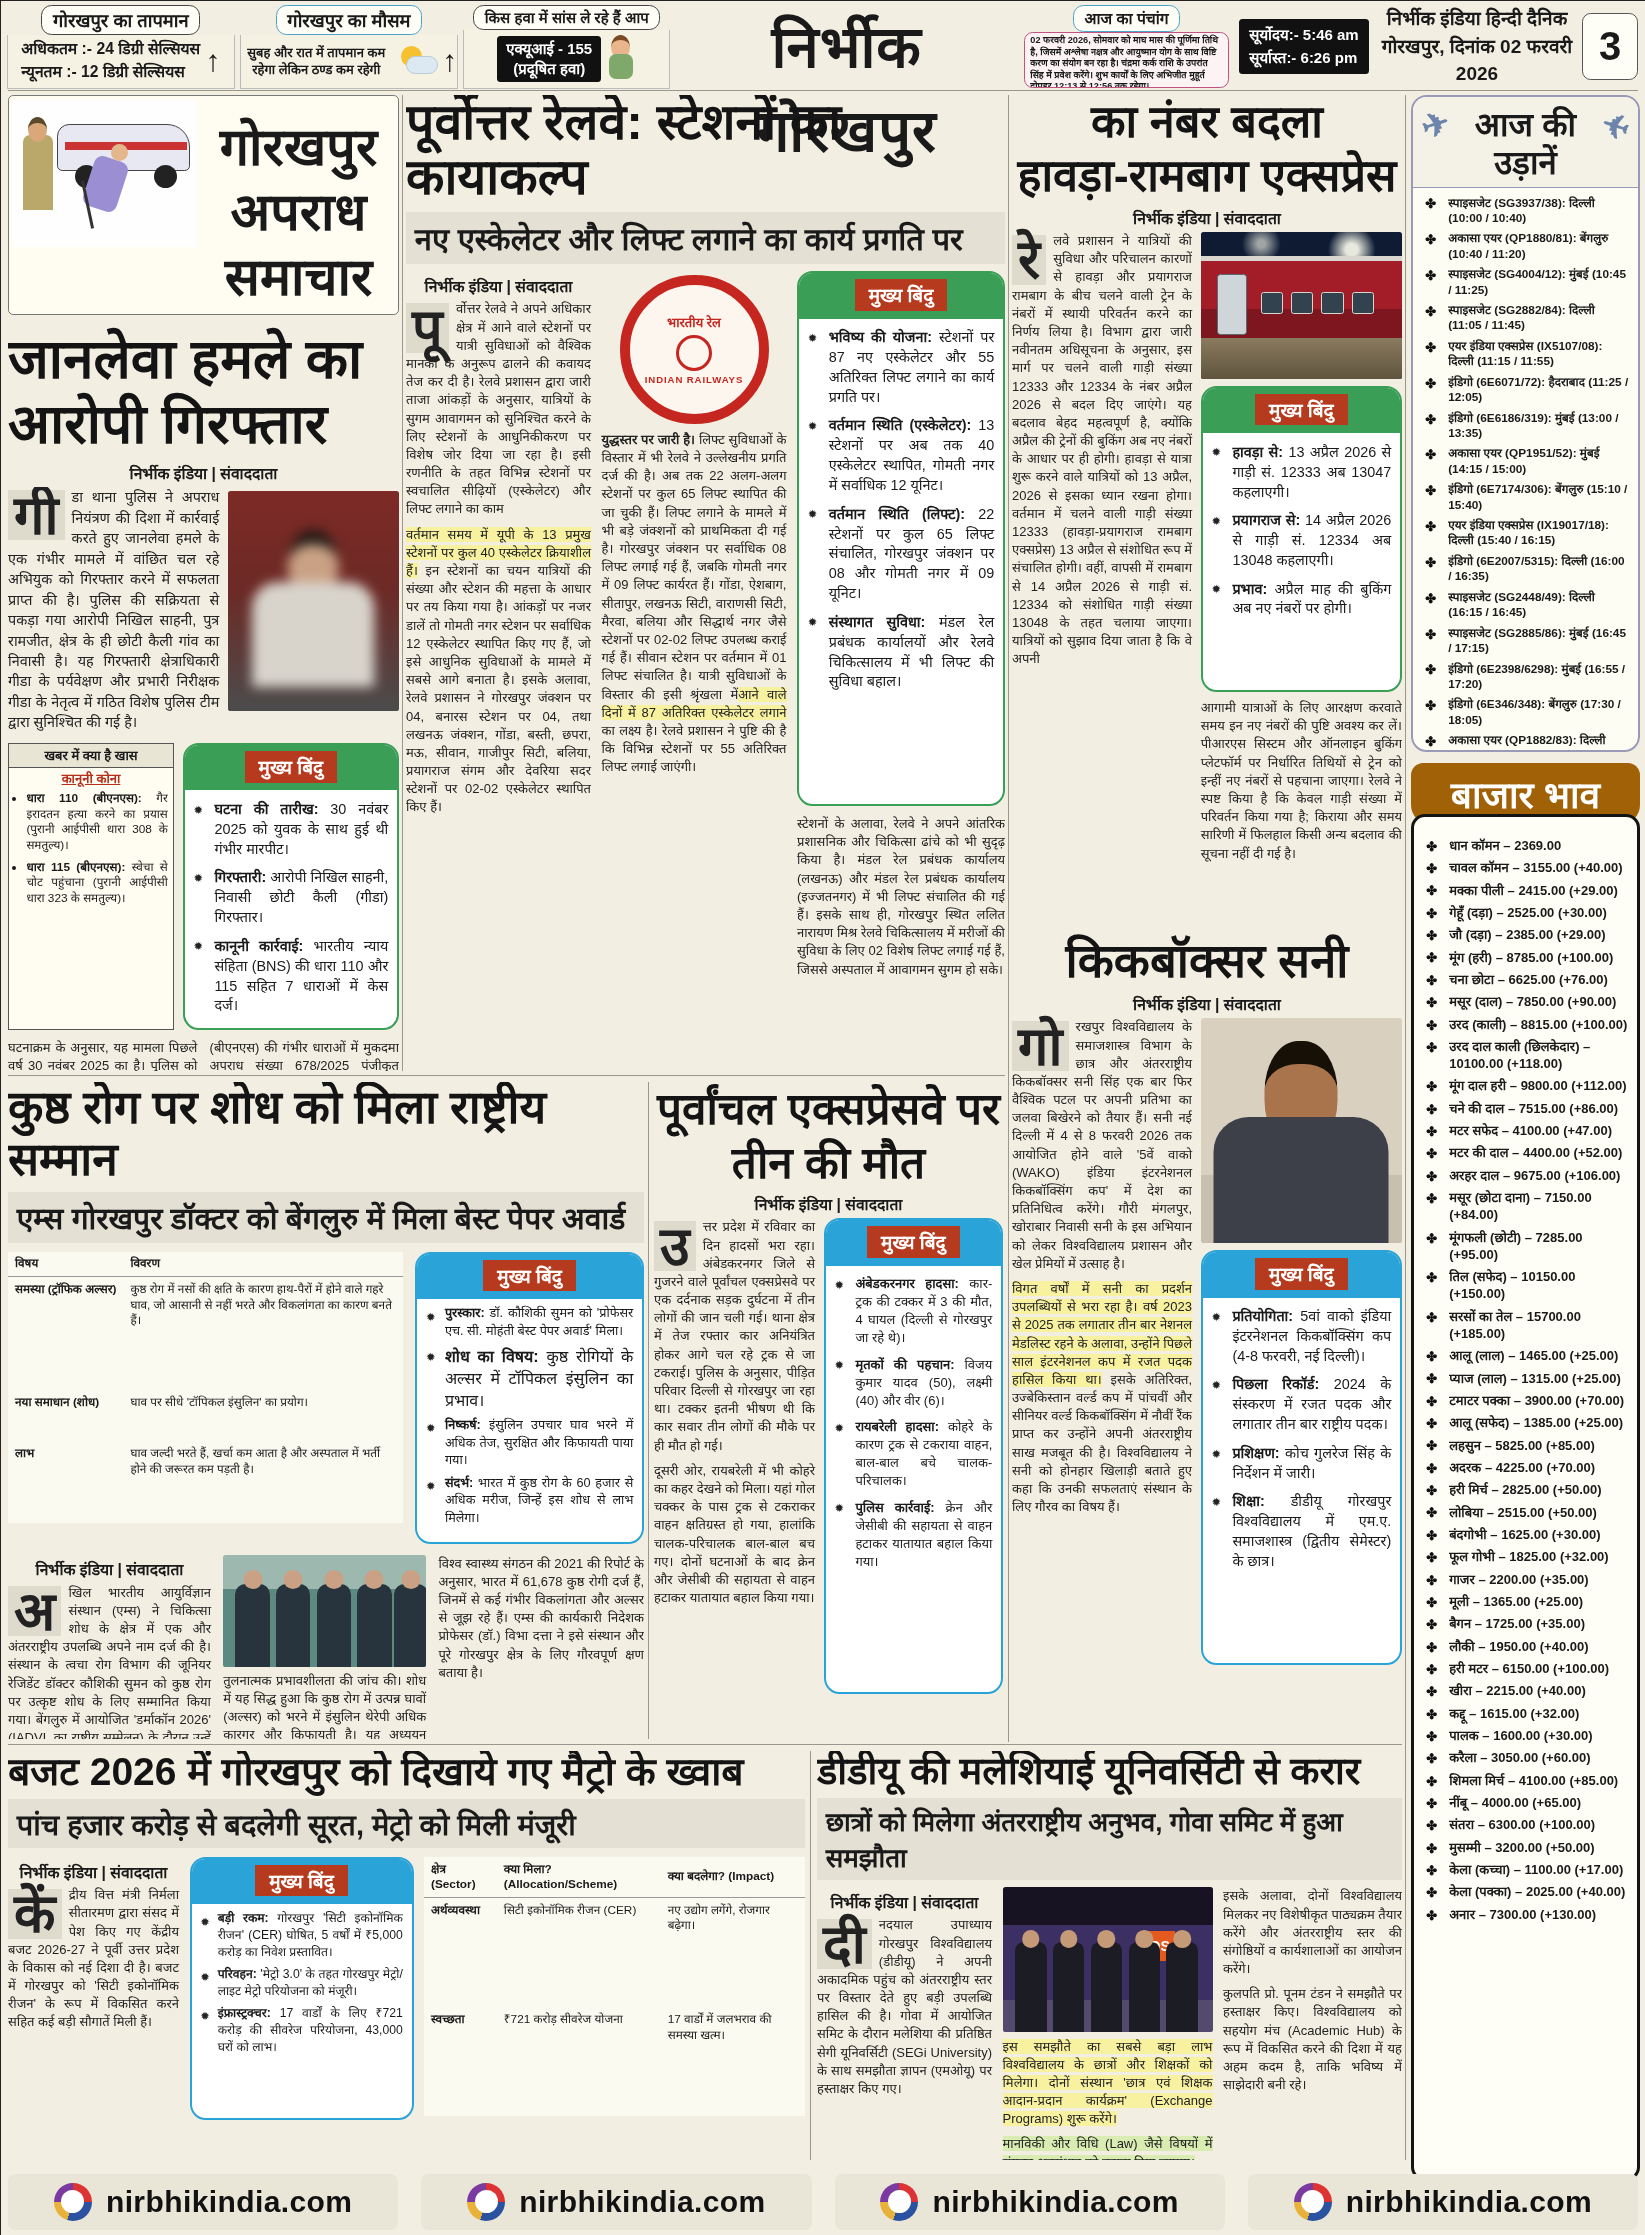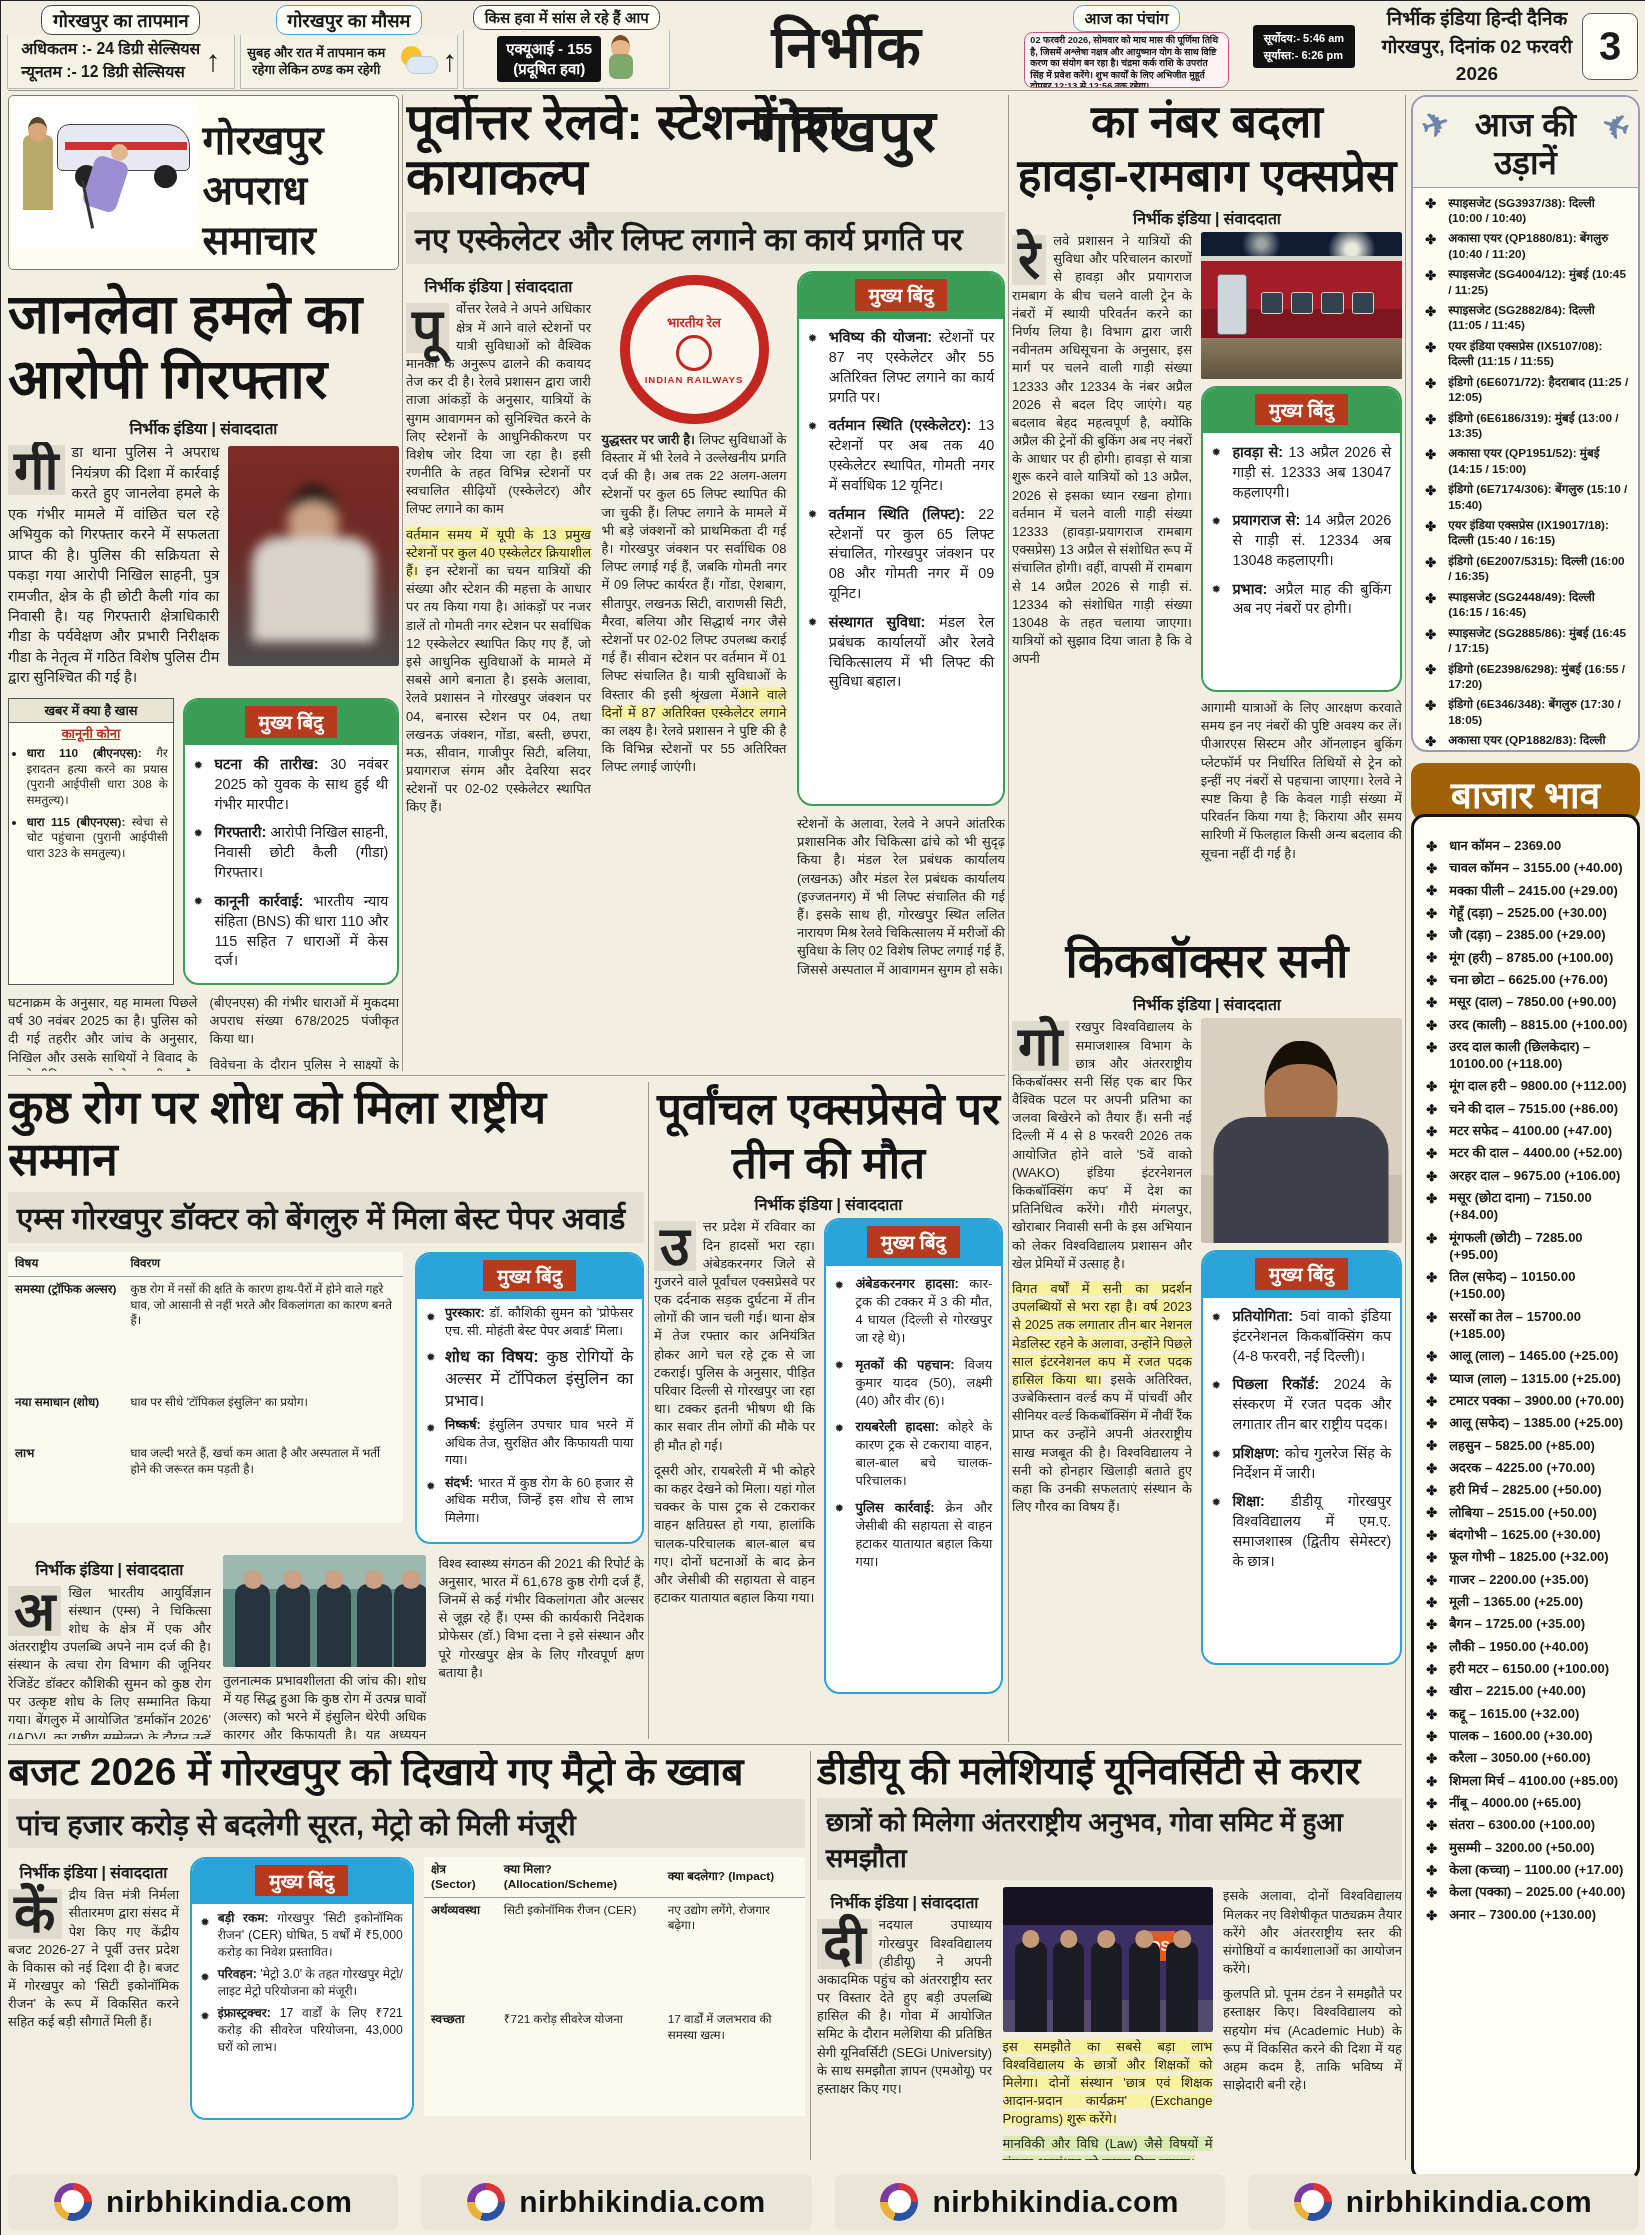--- a/index.html
+++ b/index.html
@@ -19,21 +19,21 @@
   .weather-text{font-size:13px;line-height:1.35;font-weight:700;text-align:center}
   .wicon{position:relative;width:40px;height:31px;flex:none}
   .wicon .sun{position:absolute;left:3.5px;top:0;width:21px;height:21px;border-radius:50%;background:#f6c12f}
   .wicon .cloud{position:absolute;left:8.7px;top:10.5px;width:30px;height:15.7px;border-radius:10.5px;background:#dce9f2;border:0.9px solid #b9cbd8}
   .aqibox{background:#111;color:#fff;font-weight:800;text-align:center;font-size:15px;line-height:1.3;padding:3.5px 8.7px;border-radius:3.5px}
   .kid{position:relative;width:30px;height:47px;flex:none}
   .kid .head{position:absolute;left:5.2px;top:0;width:19px;height:19px;border-radius:50%;background:#e8b58c;border-top:5.2px solid #7a4a22}
   .kid .bodyy{position:absolute;left:2.6px;top:19px;width:24.5px;height:24.5px;border-radius:7px;background:#7fa86b}
   .masthead{font-size:58px;font-weight:800;letter-spacing:0.9px;line-height:84px;text-align:center;width:100%}
   .panch-box{border:1.7px solid #c2537e;border-radius:8.7px;background:#fdf3f5;font-size:9.2px;line-height:1.25;padding:2.6px 5.2px;text-align:left;font-weight:600;height:49px;overflow:hidden}
-  .sunbox{background:#111;color:#fff;font-weight:800;font-size:11px;line-height:1.5;padding:5.2px 10.5px;border-radius:3.5px;white-space:nowrap}
+  .sunbox{background:#111;color:#fff;font-weight:800;font-size:15px;line-height:1.5;padding:5.2px 10.5px;border-radius:3.5px;white-space:nowrap}
   .papername{font-size:19px;font-weight:800;text-align:center;line-height:1.45}
   .pageno{border:1.7px solid #555;border-radius:8.7px;background:#fffef6;font-size:40px;font-weight:800;width:54px;height:65px;display:flex;align-items:center;justify-content:center}
 
   
   .hl1{font-weight:800;color:#141414}
   .subbar{background:#e4e1d4;font-weight:800;padding:5.2px 8.7px}
   .byline{font-weight:800;font-size:15.7px;text-align:center;margin:3.5px 0}
   .bt{font-size:14.4px;line-height:1.42;text-align:justify;color:#222;margin:0 0 7px}
   .bt.small{font-size:13px;line-height:1.4}
   .dropcap{float:left;font-size:54px;line-height:45px;font-weight:800;padding:2.6px 6.1px;margin:2.6px 7px 0 0;background:#dedbcd}
@@ -53,21 +53,21 @@
   .crime-illu{position:relative;width:183px;height:147px;background:#fefefe;overflow:hidden;flex:none}
   .crime-illu .car{position:absolute;right:5.2px;top:24.5px;width:131px;height:45px;background:#e8e8f2;border:1.7px solid #444;border-radius:12.2px 23px 5.2px 5.2px}
   .crime-illu .stripe{position:absolute;right:8.7px;top:42px;width:122px;height:8.7px;background:#c33}
   .crime-illu .w1,.crime-illu .w2{position:absolute;top:65px;width:23px;height:23px;border-radius:50%;background:#222}
   .crime-illu .w1{right:19px}.crime-illu .w2{right:98px}
   .crime-illu .cop{position:absolute;left:10.5px;top:35px;width:30px;height:75px;background:#b9a86a;border-radius:7px 7px 0 0}
   .crime-illu .cophead{position:absolute;left:15.7px;top:17.5px;width:19px;height:19px;border-radius:50%;background:#d9a77a;border-top:6.1px solid #5a4a2a}
   .crime-illu .old{position:absolute;left:75px;top:58px;width:35px;height:52px;background:#9b8ed2;border-radius:8.7px;transform:rotate(18deg)}
   .crime-illu .oldhead{position:absolute;left:98px;top:44px;width:17.5px;height:17.5px;border-radius:50%;background:#e3b68c}
   .crime-illu .stick{position:absolute;left:73px;top:80px;width:2.6px;height:49px;background:#333;transform:rotate(-12deg)}
-  .crime-sec{font-size:40px;font-weight:800;text-align:left;line-height:1.25;flex:1;padding-top:15.7px}
+  .crime-sec{font-size:52px;font-weight:800;text-align:center;line-height:1.25;flex:1;padding-top:15.7px}
   .photo{position:relative;overflow:hidden;border-radius:2.6px}
   .suspect{background:linear-gradient(180deg,#7e2a26 0%,#6c2a26 45%,#4c4c4c 100%)}
   .suspect .fig{position:absolute;left:50%;top:18%;transform:translateX(-50%);width:70%;height:85%;filter:blur(6.1px)}
   .suspect .fig .hd{position:absolute;left:50%;top:0;transform:translateX(-50%);width:51px;height:56px;border-radius:50%;background:#caa184;border-top:14px solid #1c1813}
   .suspect .fig .sh{position:absolute;left:50%;top:52px;transform:translateX(-50%);width:122px;height:105px;border-radius:26px 26px 0 0;background:#d8d4cc}
   .khas{border:1.7px solid #555;background:#fffdf2;font-size:11.8px;line-height:1.35}
   .khas .kh1{background:#e9e5d4;border-bottom:1.7px solid #555;font-weight:800;font-size:13px;text-align:center;padding:2.6px}
   .khas .kh2{color:#b5301c;font-weight:800;text-align:center;font-size:13px;padding:1.7px 0;text-decoration:underline}
   .khas ul{margin:1.7px 5.2px 5.2px;padding-left:12.2px}
   .khas li{margin-bottom:5.2px;text-align:justify}

